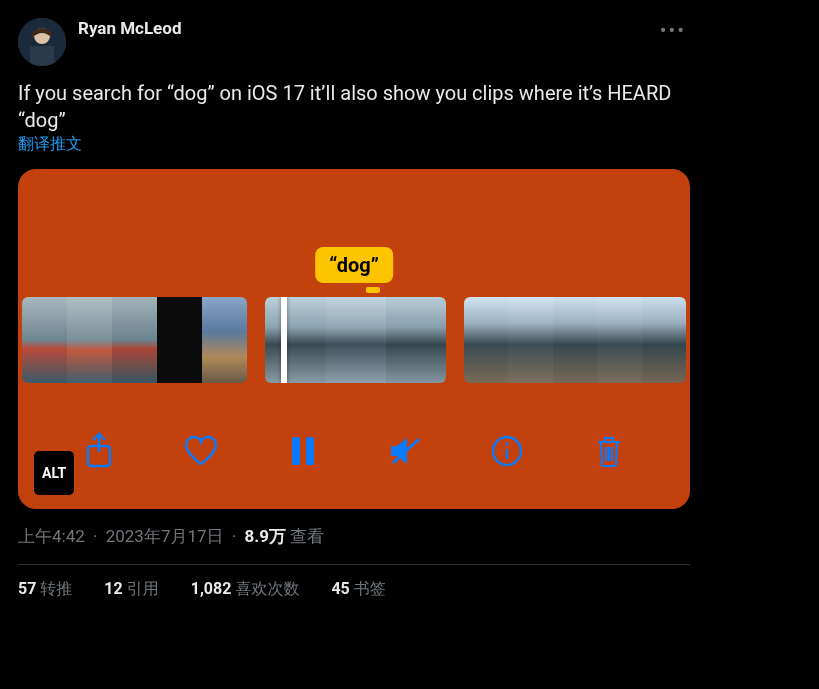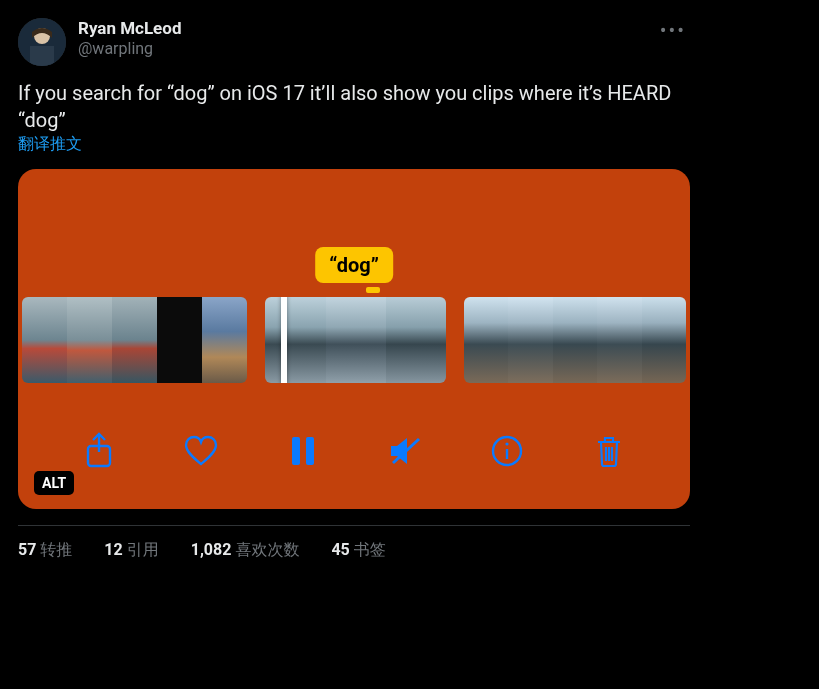--- a/index.html
+++ b/index.html
@@ -147,21 +147,21 @@
   }
   .tbtn svg { display: block; }
   .alt-badge {
     position: absolute;
     left: 16px;
     bottom: 14px;
     background: #000;
     color: #fff;
     font-weight: 700;
     font-size: 14px;
-    padding: 4px 8px;
+    padding: 14px 8px;
     border-radius: 5px;
   }
   .meta {
     margin-top: 16px;
     color: #71767b;
     font-size: 17px;
   }
   .meta .sep { margin: 0 4px; }
   .meta .views-count { color: #e7e9ea; font-weight: 700; }
   .divider {
@@ -191,21 +191,20 @@
     <div class="avatar">
       <svg width="48" height="48" viewBox="0 0 48 48">
         <rect width="48" height="48" fill="#1a2a3a"></rect>
         <circle cx="24" cy="18" r="8" fill="#d9c2a6"></circle>
         <path d="M14 20 Q24 10 34 20 L34 14 Q24 6 14 14 Z" fill="#3a2a1a"></path>
         <rect x="12" y="28" width="24" height="20" fill="#2a3a4a"></rect>
       </svg>
     </div>
     <div class="names">
       <div class="display-name">Ryan McLeod</div>
-      <div class="handle">@warpling</div>
     </div>
     <div class="more">•••</div>
   </div>
 
   <div class="body-text">If you search for “dog” on iOS 17 it’ll also show you clips where it’s HEARD “dog”</div>
 
   <div class="translate">翻译推文</div>
 
   <div class="media-card">
     <div class="bubble">“dog”</div>
@@ -274,20 +273,28 @@
           <path d="M11 8 L11 4 L19 4 L19 8"></path>
           <path d="M7 8 L8 30 C8 31 9 32 10 32 L20 32 C21 32 22 31 22 30 L23 8"></path>
           <path d="M12 13 L12 27 M15 13 L15 27 M18 13 L18 27"></path>
         </svg>
       </div>
     </div>
 
     <div class="alt-badge">ALT</div>
   </div>
 
+  <div class="meta">
+    <span>上午4:42</span>
+    <span class="sep">·</span>
+    <span>2023年7月17日</span>
+    <span class="sep">·</span>
+    <span class="views-count">8.9万</span>
+    <span>查看</span>
+  </div>
 
   <div class="divider"></div>
 
   <div class="stats">
     <div>
       <span class="num">57</span><span>转推</span>
     </div>
     <div>
       <span class="num">12</span><span>引用</span>
     </div>

